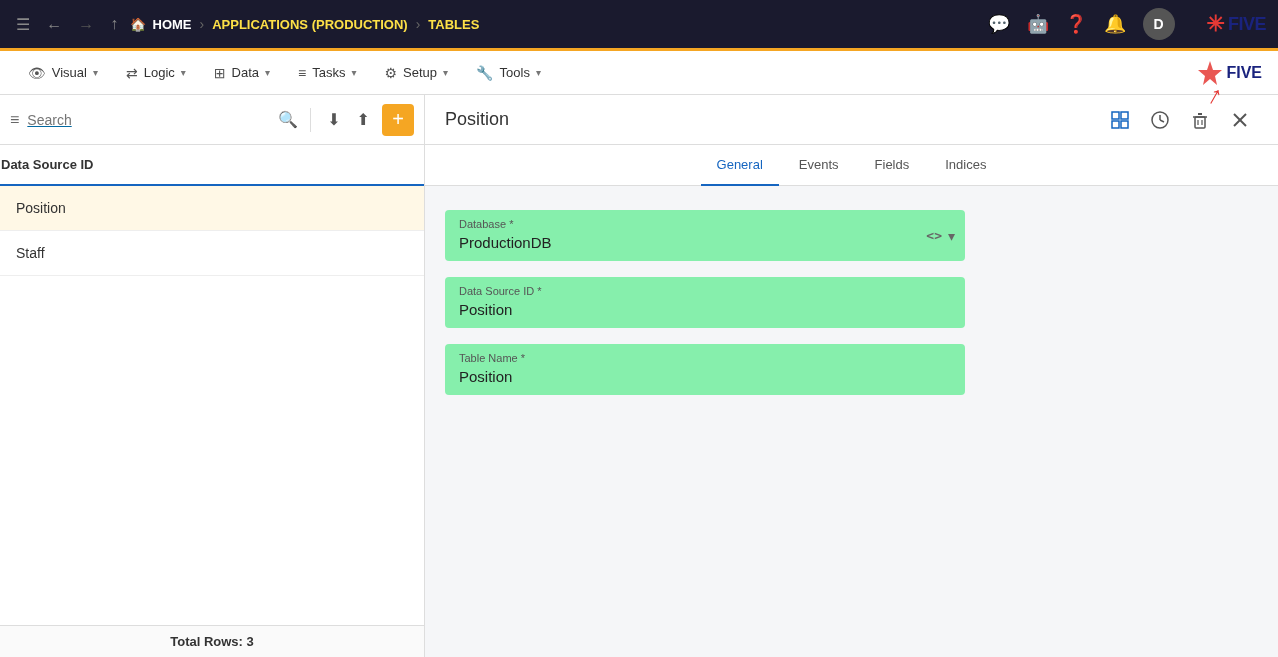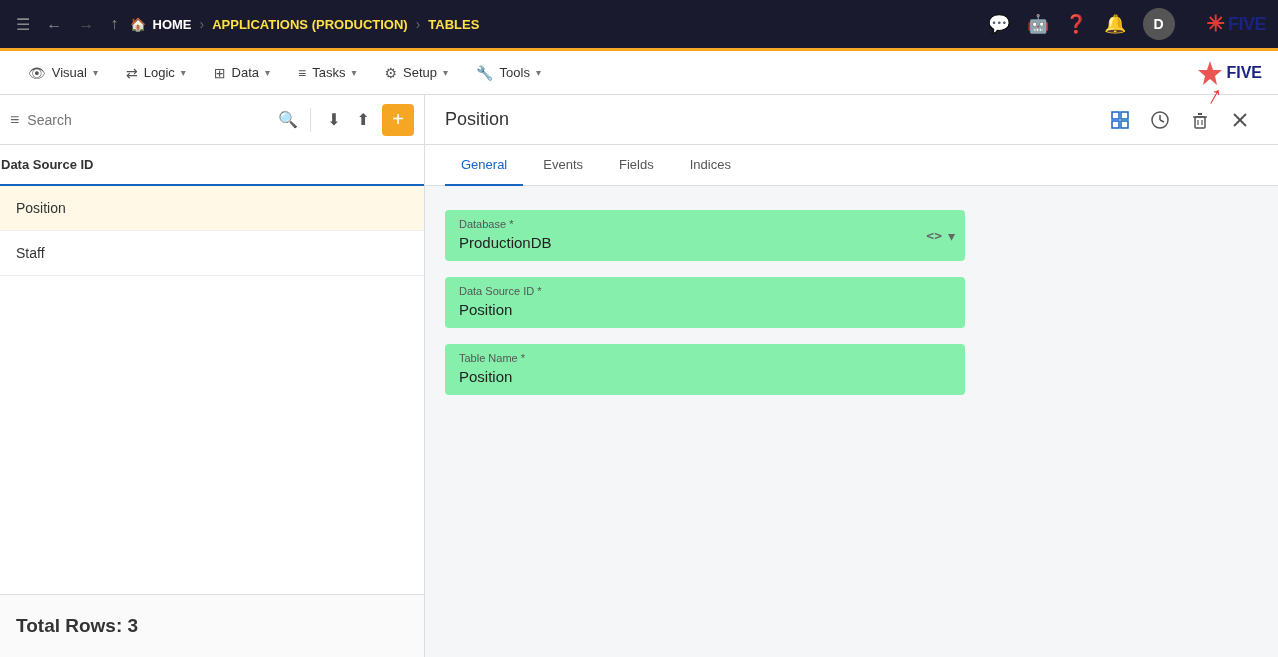--- a/index.html
+++ b/index.html
@@ -93,22 +93,23 @@
       border-bottom: 1px solid #ddd;
       gap: 8px;
       height: 50px;
     }
     .sidebar-filter-icon { color: #666; font-size: 16px; cursor: pointer; }
     .sidebar-search-input {
       flex: 1;
       border: none;
       outline: none;
       font-size: 14px;
-      color: #7f1d1d;
+      color: #0369a1;
       background: transparent;
+      text-decoration: underline;
     }
     .sidebar-search-icon { color: #666; font-size: 16px; cursor: pointer; }
     .sidebar-divider-v { width: 1px; height: 24px; background: #ddd; margin: 0 4px; }
     .sidebar-btn-download { color: #555; font-size: 16px; cursor: pointer; padding: 4px; }
     .sidebar-btn-upload { color: #555; font-size: 16px; cursor: pointer; padding: 4px; }
     .sidebar-btn-add {
       width: 32px; height: 32px; border-radius: 4px;
       background: #f5a623; color: #fff;
       display: flex; align-items: center; justify-content: center;
       font-size: 20px; cursor: pointer; border: none;
@@ -124,25 +125,25 @@
     .sidebar-list { flex: 1; overflow-y: auto; }
     .sidebar-item {
       padding: 14px 16px;
       font-size: 14px; color: #333;
       cursor: pointer;
       border-bottom: 1px solid #eee;
     }
     .sidebar-item.active { background: #fff8e6; }
 
     .sidebar-footer {
-      padding: 20px 16px;
+      padding: 8px 16px;
       border-top: 1px solid #ddd;
       background: #fafafa;
-      font-size: 19px; color: #333;
-      text-align: left;
+      font-size: 13px; color: #333;
+      text-align: center;
     }
     .sidebar-footer strong { font-weight: 700; }
 
     
     .detail-panel {
       flex: 1;
       background: #f5f6f8;
       display: flex;
       flex-direction: column;
     }
@@ -169,20 +170,21 @@
     }
     .detail-toolbar-btn.active { color: #1565c0; }
 
     
     .tabs-bar {
       display: flex;
       padding: 0 20px;
       background: #fff;
       border-bottom: 1px solid #ddd;
       gap: 4px;
+      justify-content: center;
     }
     .tab-item {
       padding: 12px 16px;
       font-size: 13px; color: #555;
       cursor: pointer;
       border-bottom: 2px solid transparent;
       margin-bottom: -1px;
     }
     .tab-item.active {
       color: #1565c0;

